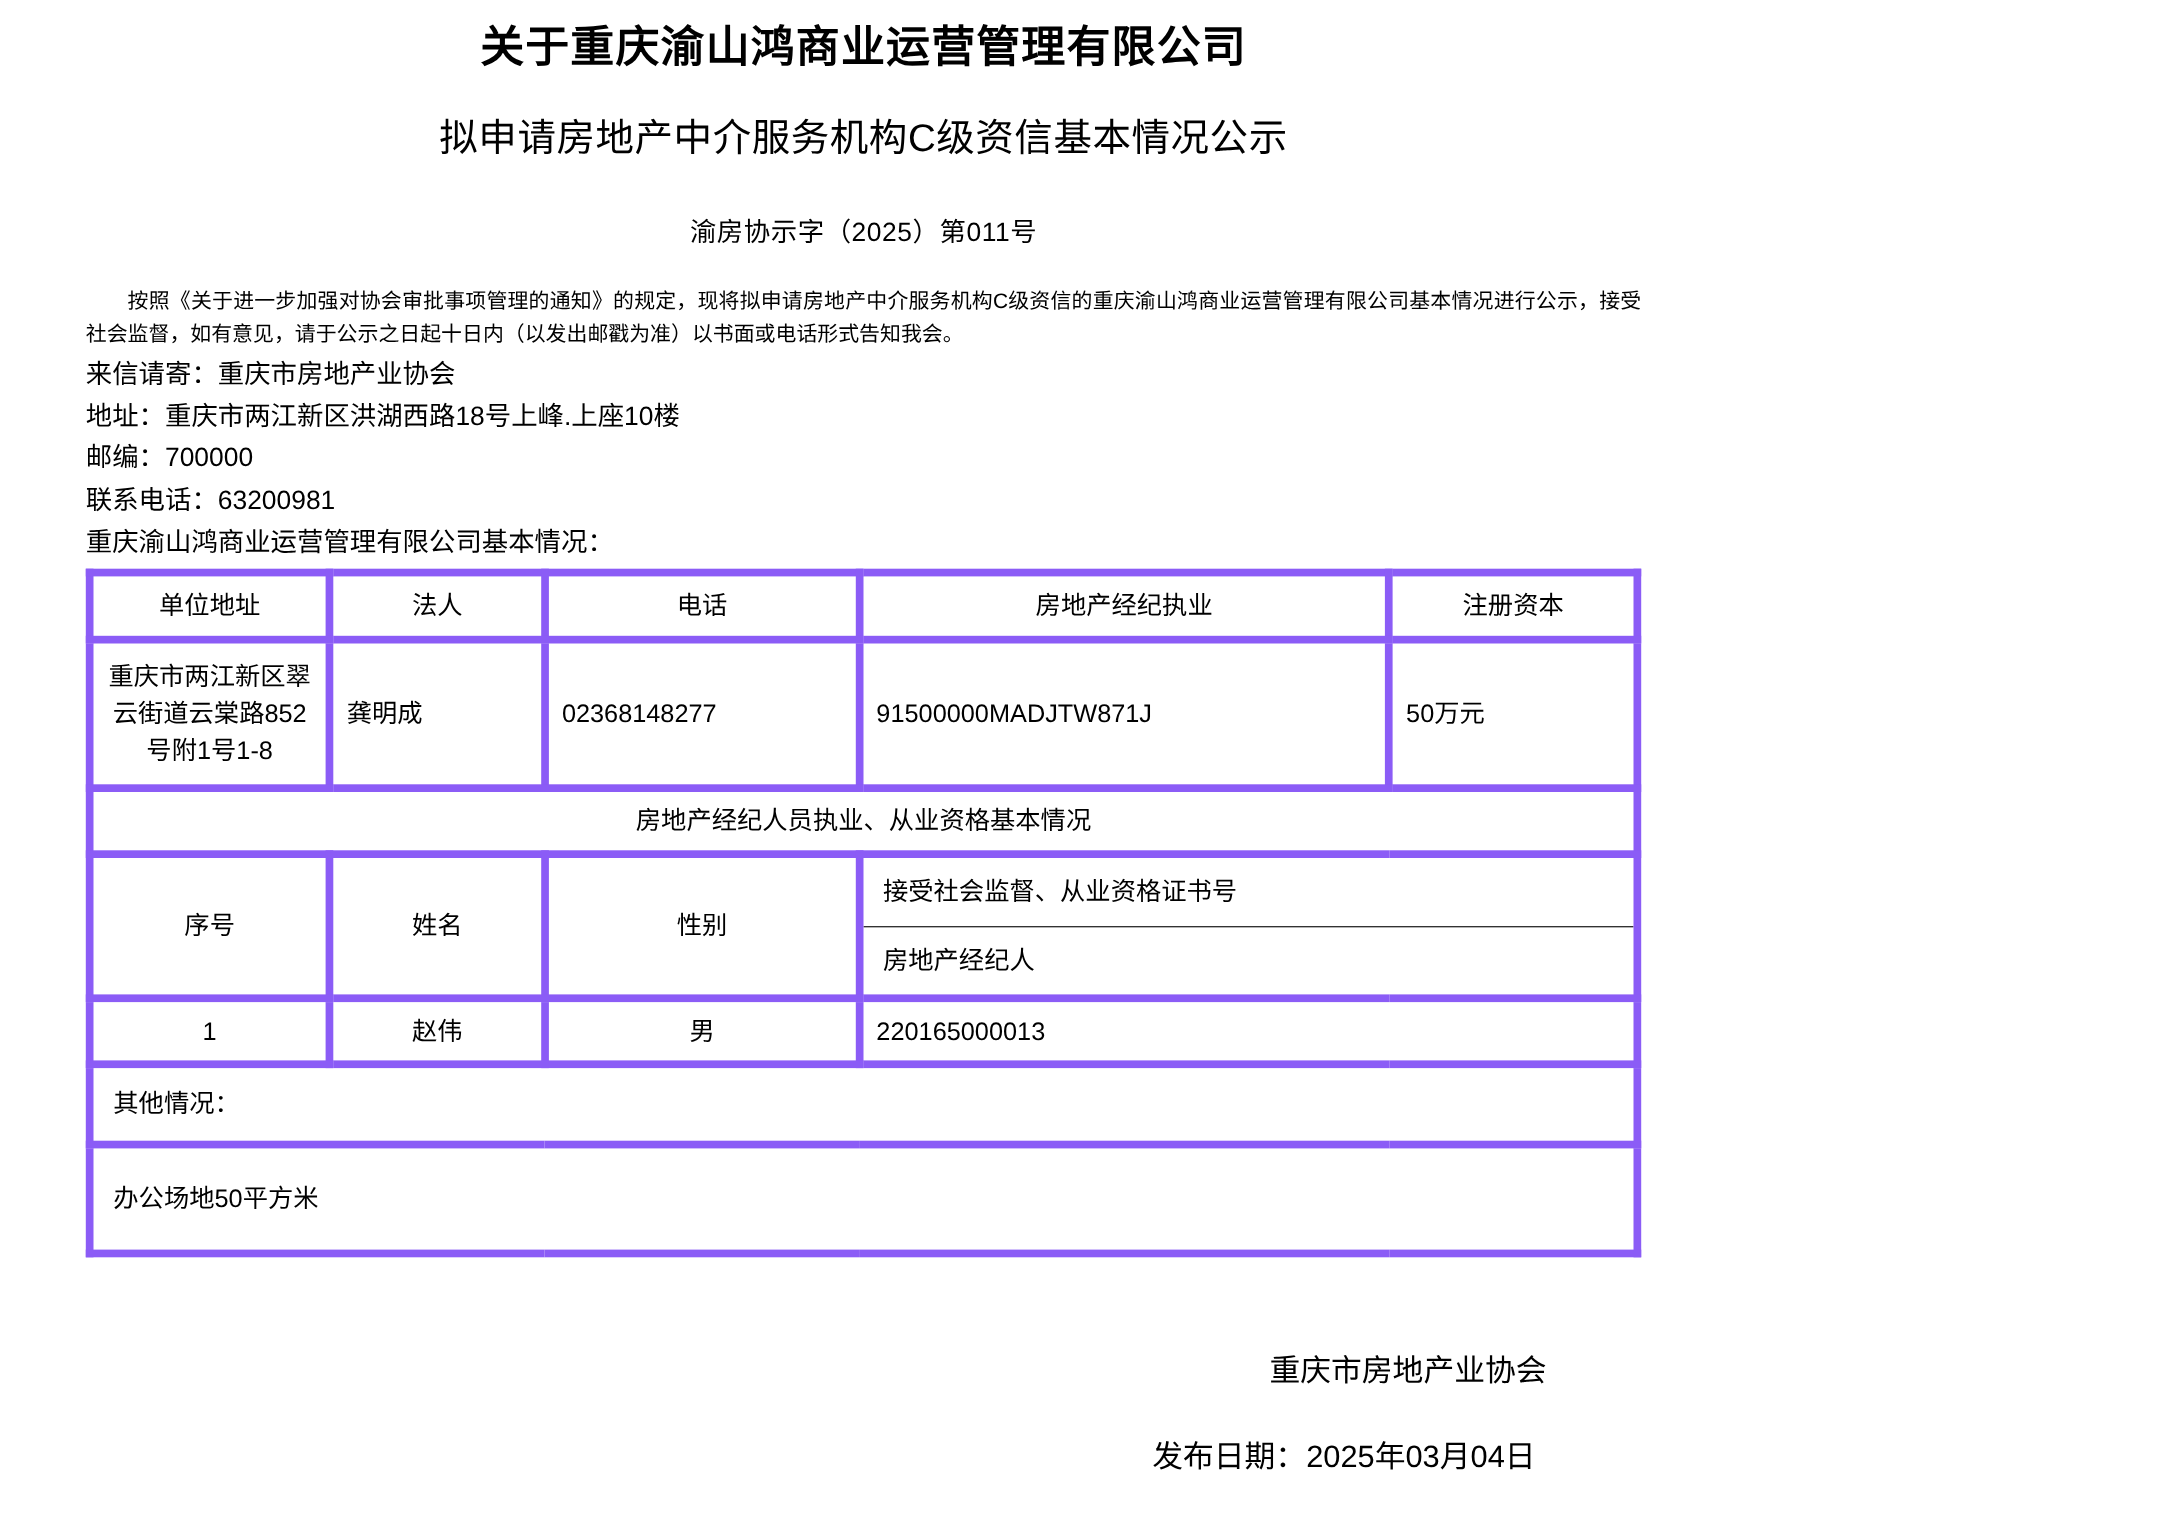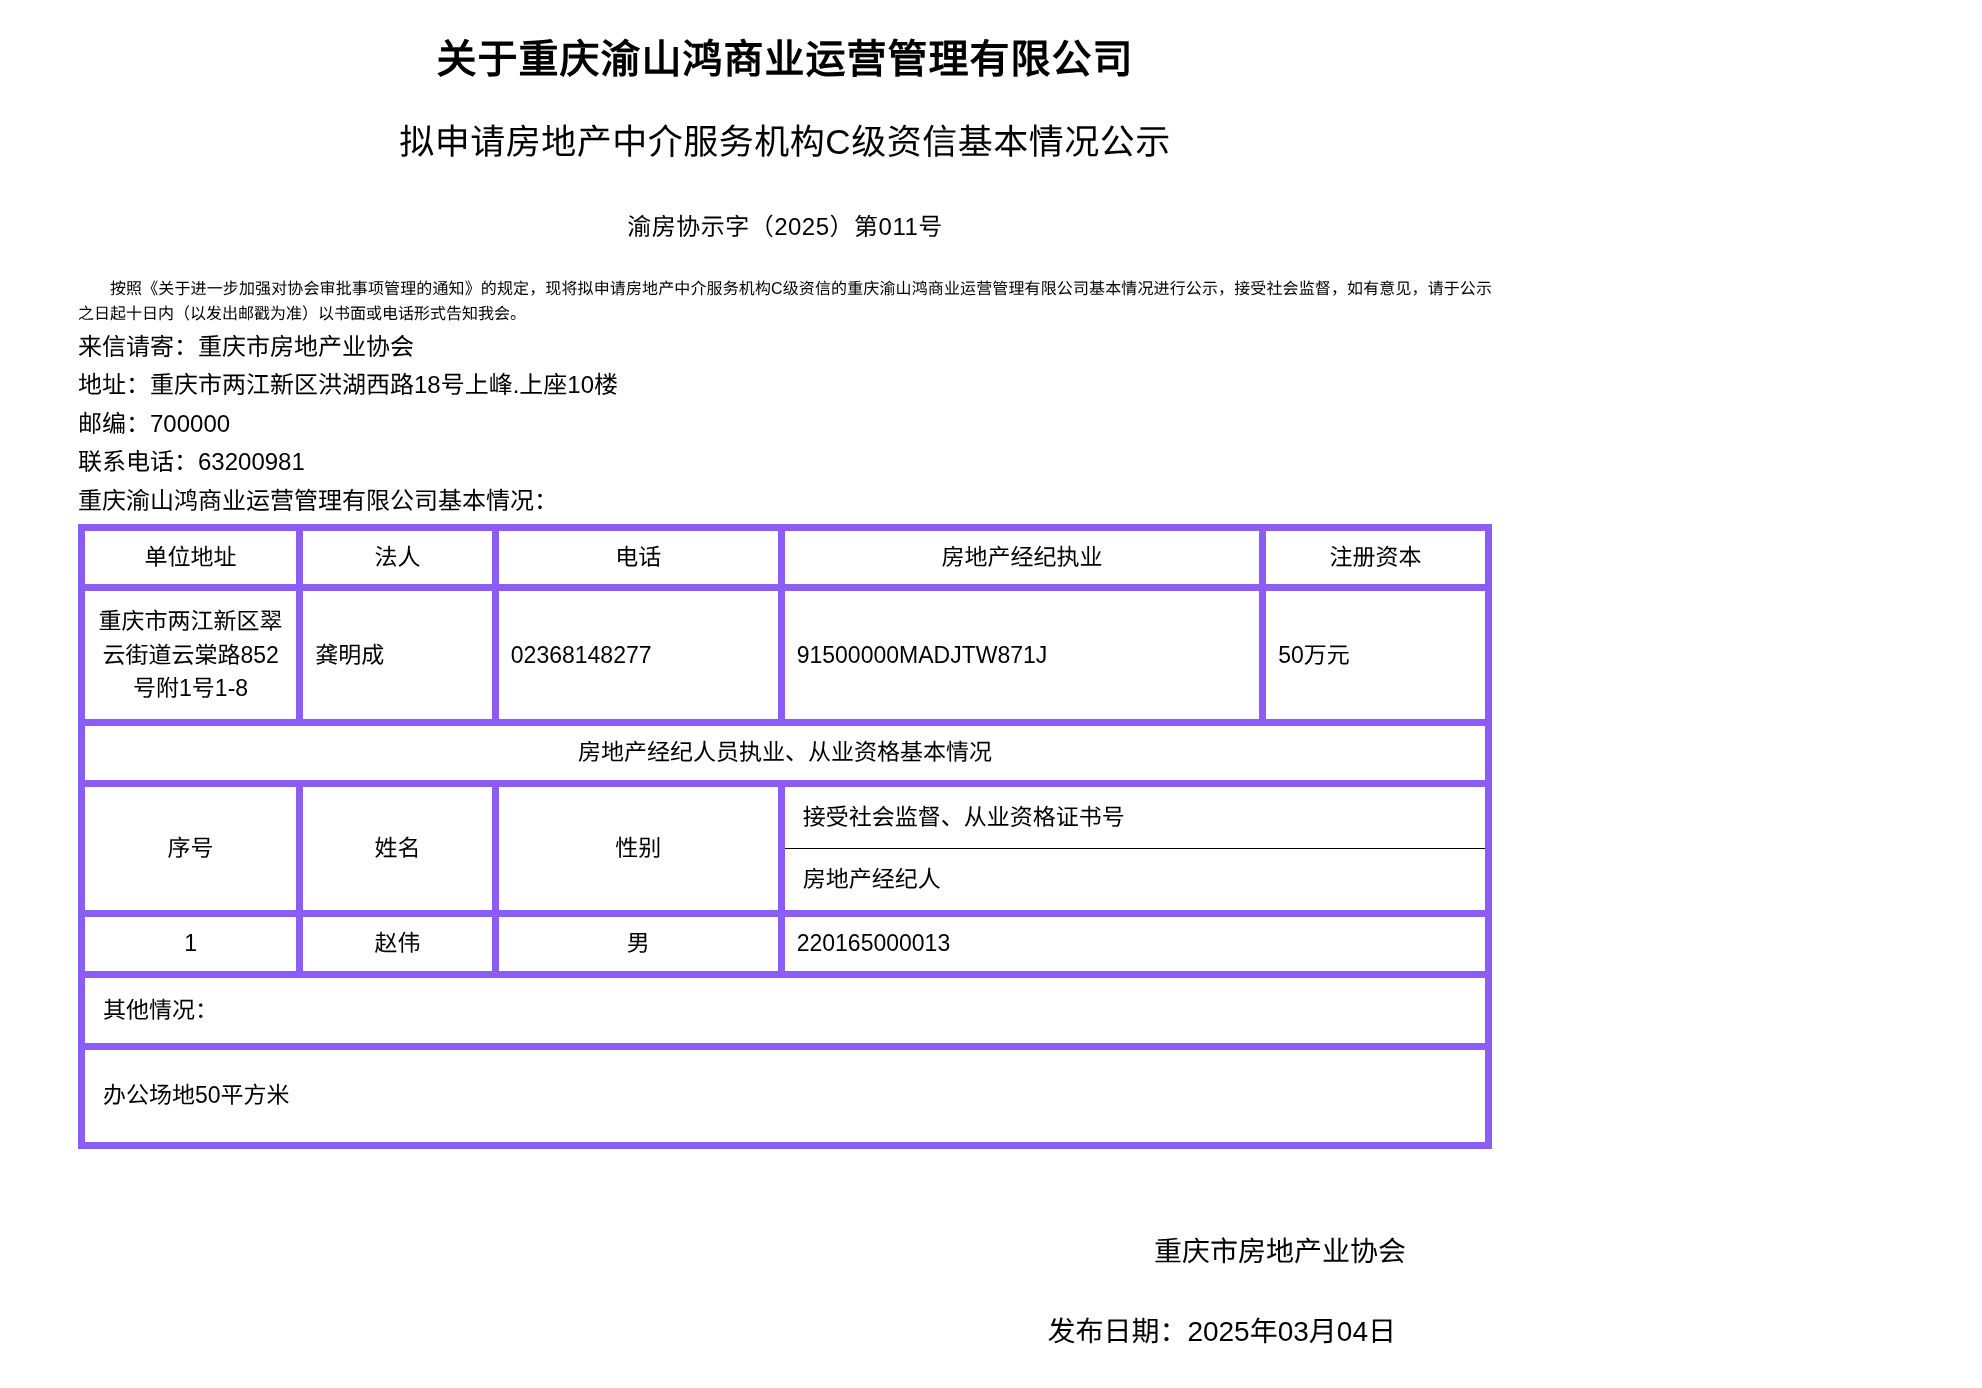--- a/index.html
+++ b/index.html
@@ -12,21 +12,21 @@
     height: 1388px;
     font-family: "Liberation Sans", "DejaVu Sans", sans-serif;
     color: #000000;
     overflow: hidden;
   }
   .page {
     position: relative;
     width: 1570px;
     height: 1388px;
     box-sizing: border-box;
-    padding: 16px 78px;
+    padding: 0 78px;
   }
   .title-block {
     text-align: center;
     padding-top: 14px;
   }
   .title-line1 {
     font-size: 40px;
     font-weight: bold;
     letter-spacing: 1px;
     line-height: 1.45;
@@ -39,21 +39,21 @@
     margin-top: 28px;
   }
   .doc-number {
     text-align: center;
     font-size: 24px;
     margin-top: 38px;
     letter-spacing: 0.5px;
   }
   .body-text {
     margin-top: 34px;
-    font-size: 16px;
+    font-size: 19px;
     line-height: 1.58;
     text-align: justify;
   }
   .body-text .indent {
     text-indent: 2em;
     display: block;
   }
   .contact-lines {
     font-size: 24px;
     line-height: 1.6;

